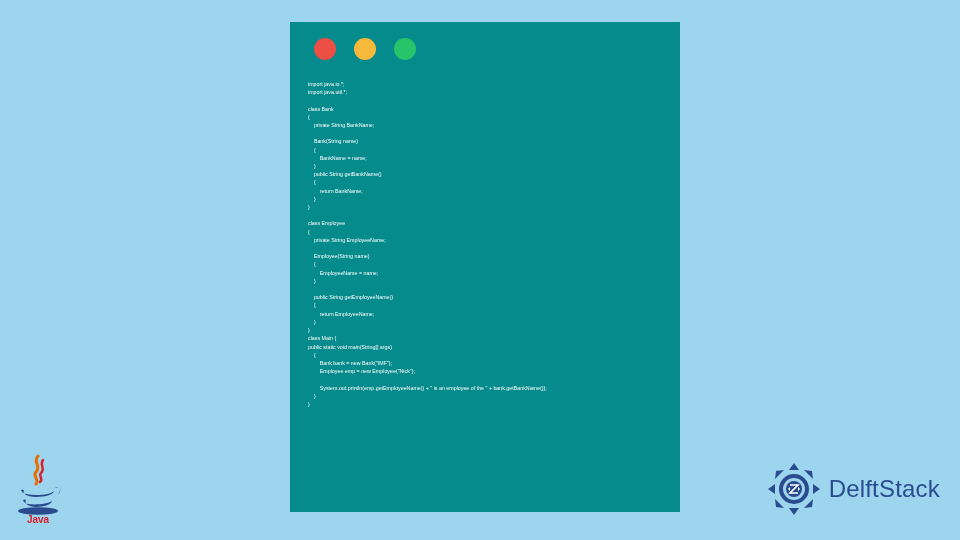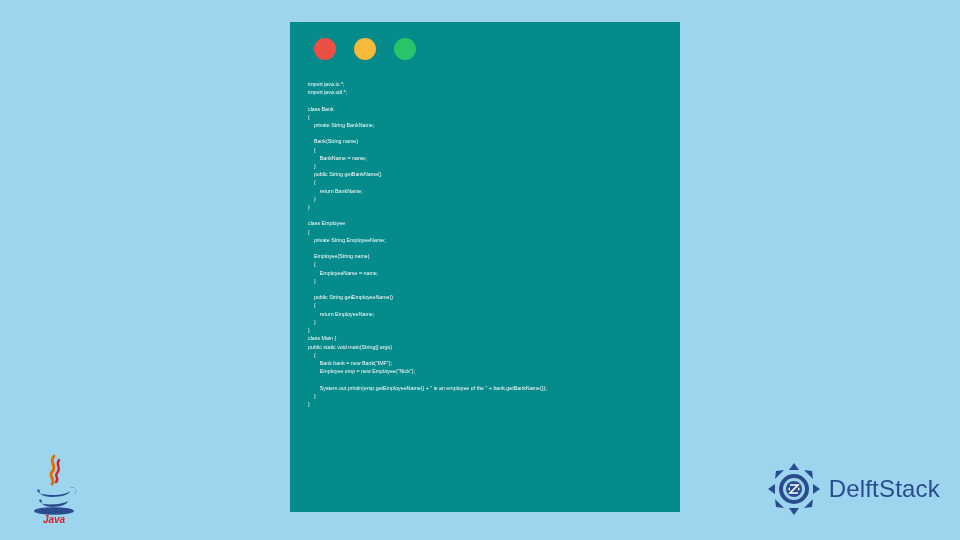--- a/index.html
+++ b/index.html
@@ -36,25 +36,24 @@
   .dot.green { background: #27c46a; }
   .code {
     color: #ffffff;
     font-family: Arial, Helvetica, sans-serif;
     font-size: 5.3px;
     line-height: 1.55;
     white-space: pre;
   }
   .java-logo {
     position: absolute;
-    left: 28px;
+    left: 12px;
     bottom: 16px;
     width: 52px;
     height: 70px;
-    font-style: italic;
   }
   .delft-logo {
     position: absolute;
     right: 20px;
     bottom: 22px;
     display: flex;
     align-items: center;
     gap: 6px;
   }
   .delft-icon {

